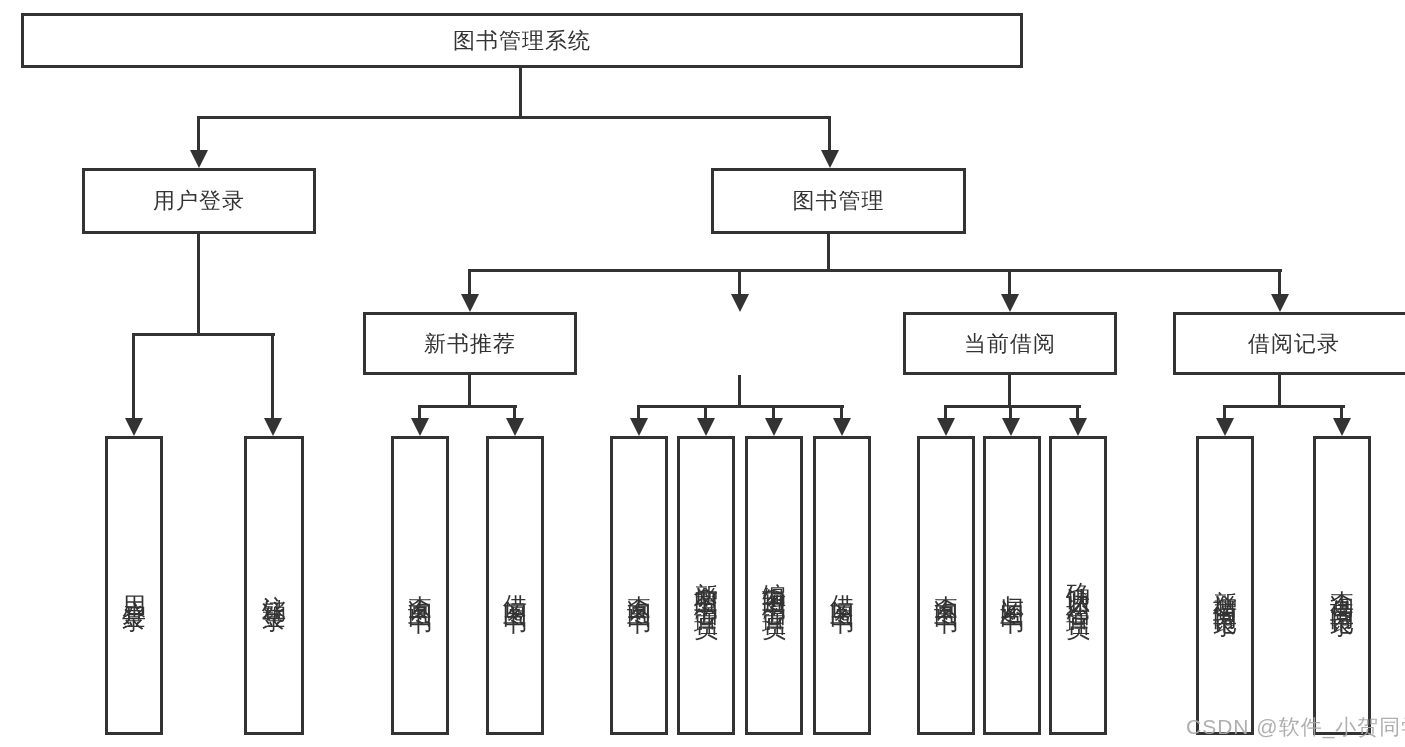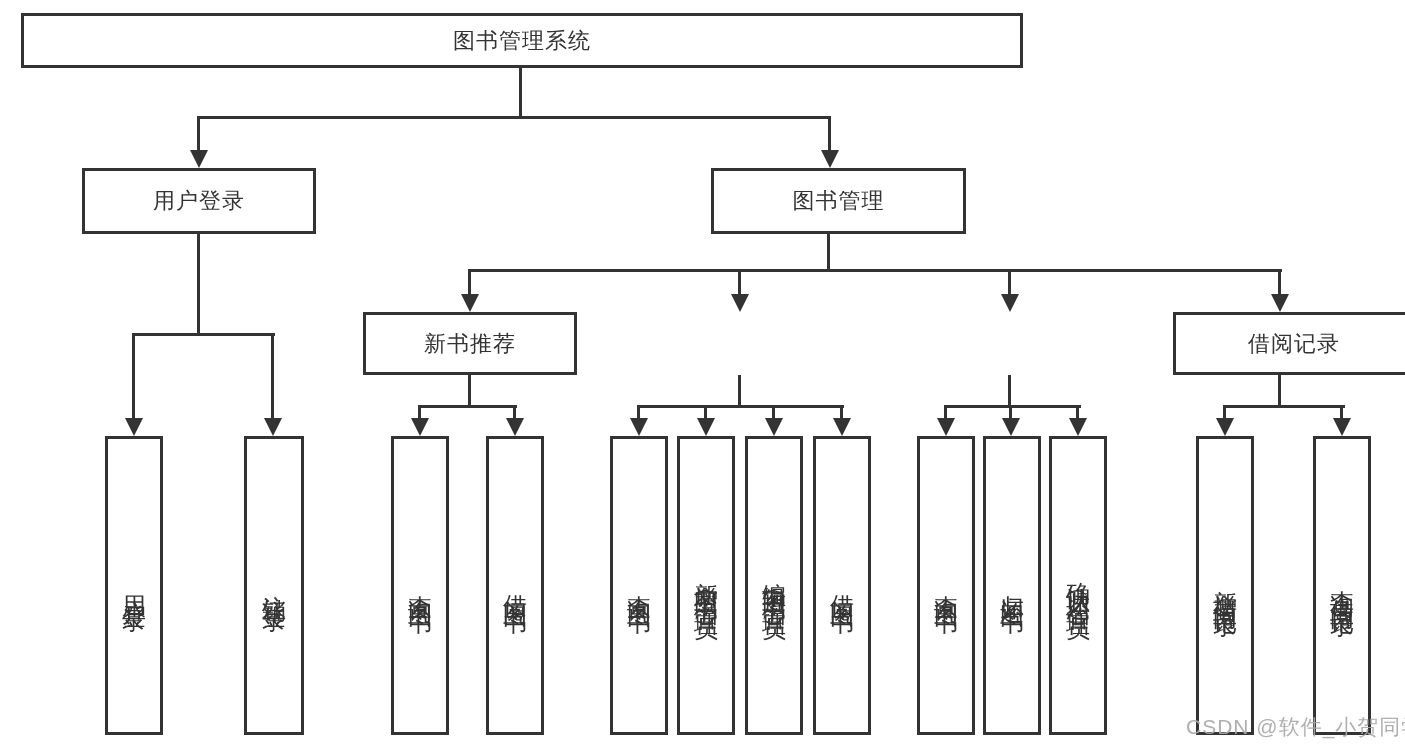--- a/index.html
+++ b/index.html
@@ -79,20 +79,21 @@
   <div class="vline" style="left:468px; top:269px; width:3px; height:27px;"></div>
   <div class="arrow" style="left:461px; top:294px;"></div>
   <div class="vline" style="left:738px; top:269px; width:3px; height:27px;"></div>
   <div class="arrow" style="left:731px; top:294px;"></div>
   <div class="vline" style="left:1008px; top:269px; width:3px; height:27px;"></div>
   <div class="arrow" style="left:1001px; top:294px;"></div>
   <div class="vline" style="left:1278px; top:269px; width:3px; height:27px;"></div>
   <div class="arrow" style="left:1271px; top:294px;"></div>
 
   <div class="box" style="left:363px; top:312px; width:214px; height:63px;">新书推荐</div>
+  <div class="box" style="left:903px; top:312px; width:214px; height:63px;">当前借阅</div>
   <div class="box" style="left:1173px; top:312px; width:242px; height:63px;">借阅记录</div>
 
   <div class="vline" style="left:468px; top:375px; width:3px; height:32px;"></div>
   <div class="hline" style="left:418px; top:405px; width:99px; height:3px;"></div>
   <div class="vline" style="left:418px; top:405px; width:3px; height:13px;"></div>
   <div class="arrow" style="left:411px; top:418px;"></div>
   <div class="vline" style="left:513px; top:405px; width:3px; height:13px;"></div>
   <div class="arrow" style="left:506px; top:418px;"></div>
 
   <div class="vline" style="left:738px; top:375px; width:3px; height:32px;"></div>

